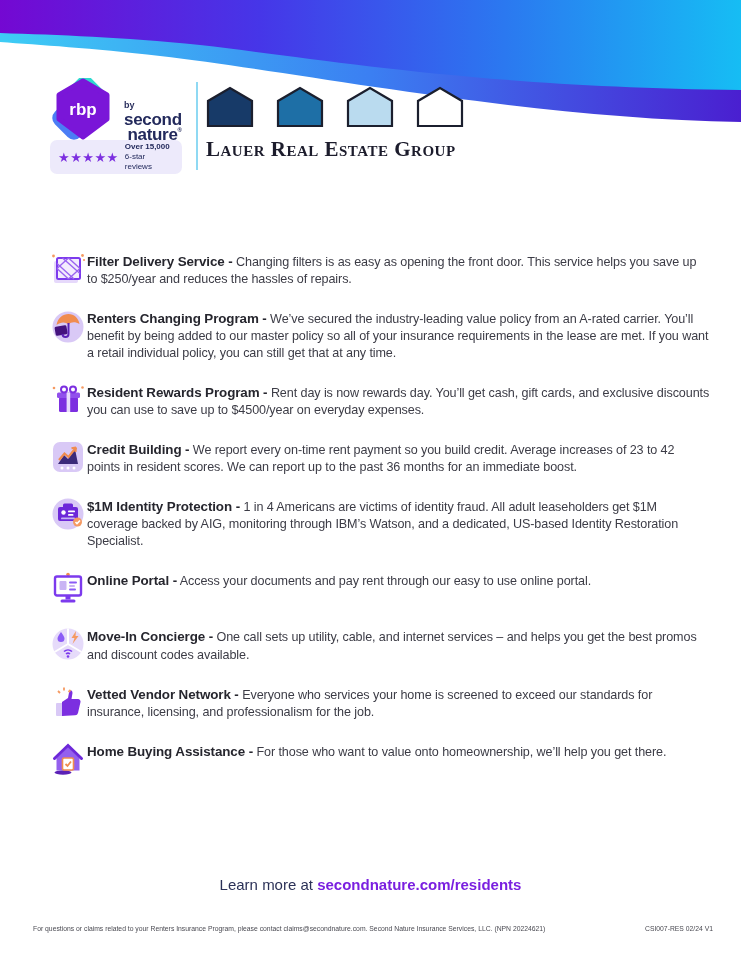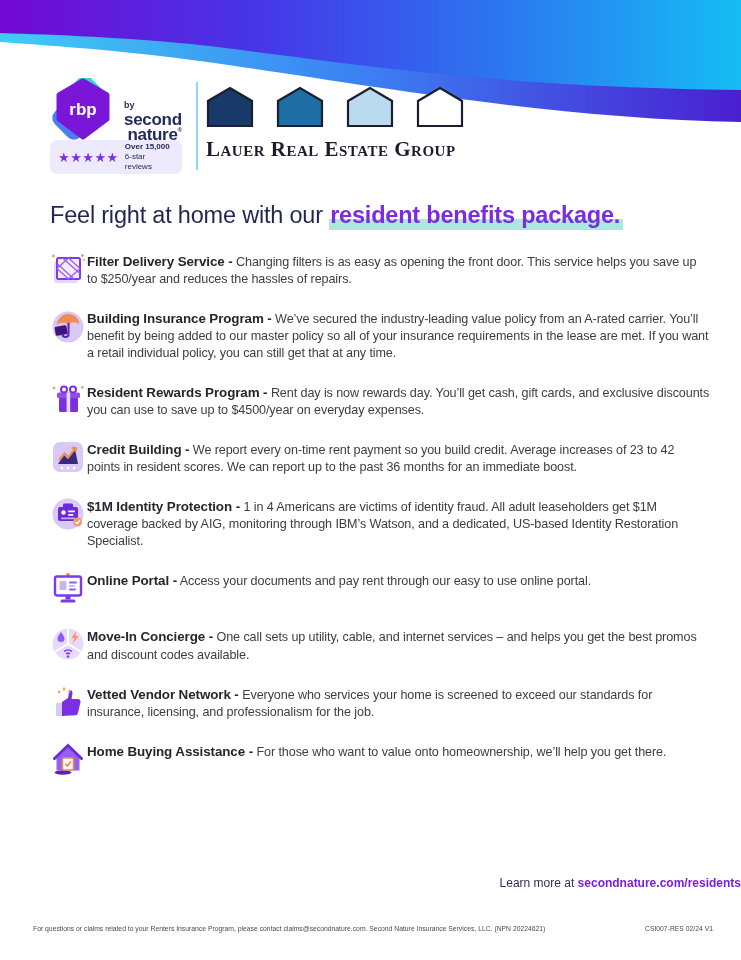--- a/index.html
+++ b/index.html
@@ -37,22 +37,22 @@
 
   
   .benefits { position:absolute; top:251px; left:50px; width:660px; }
   .benefit { display:flex; gap:1px; margin-bottom:20px; }
   .benefit-icon { width:36px; height:36px; flex:0 0 36px; }
   .benefit-text { font-size:12.6px; line-height:1.35; letter-spacing:-0.1px;
     color:#3c3c46; width:648px; padding-top:2px; }
   .benefit-title { font-weight:700; font-size:13.4px; color:#26262e; }
 
   
-  .learn-more { position:absolute; top:876px; left:0; width:741px; text-align:right;
-    font-size:12px; color:#2b3157; }
+  .learn-more { position:absolute; top:876px; left:0; width:741px; text-align:center;
+    font-size:15px; color:#2b3157; }
   .learn-more .link { color:#7a1fe0; font-weight:700; }
   .fine-print { position:absolute; top:925px; left:33px; right:28px; display:flex;
     justify-content:space-between; font-size:6.8px; color:#4a4a52; letter-spacing:0; }
 
   .defs-svg { position:absolute; width:0; height:0; overflow:hidden; }
 </style>
 </head>
 <body>
 
 <svg class="defs-svg" xmlns="http://www.w3.org/2000/svg" aria-hidden="true">
@@ -181,41 +181,38 @@
       <svg width="258" height="42" viewBox="0 0 258 42">
         <path d="M2 40 V15 L24 2 L46 15 V40 Z" stroke="#1b1f2e" stroke-width="2.2" fill="#173a68"></path>
         <path d="M72 40 V15 L94 2 L116 15 V40 Z" stroke="#1b1f2e" stroke-width="2.2" fill="#1e6fa6"></path>
         <path d="M142 40 V15 L164 2 L186 15 V40 Z" stroke="#1b1f2e" stroke-width="2.2" fill="#badbef"></path>
         <path d="M212 40 V15 L234 2 L256 15 V40 Z" stroke="#1b1f2e" stroke-width="2.2" fill="#ffffff"></path>
       </svg>
       <div class="lauer-name">Lauer Real Estate Group</div>
     </div>
   </div>
 
-  <div class="headline">
-    <span>Feel right at home with our </span><span class="hl">resident benefits package.</span>
-  </div>
 
   <div class="benefits">
     <div class="benefit">
       <svg class="benefit-icon">
           <use href="#filter-icon"></use>
         </svg>
       <div class="benefit-text">
         <span class="benefit-title">Filter Delivery Service -</span>
         <span> Changing filters is as easy as opening the front door. This service helps you save up to $250/year and reduces the hassles of repairs.</span>
       </div>
     </div>
 
     <div class="benefit">
       <svg class="benefit-icon">
           <use href="#umbrella-icon"></use>
         </svg>
       <div class="benefit-text">
-        <span class="benefit-title">Building Insurance Program -</span>
+        <span class="benefit-title">Renters Changing Program -</span>
         <span> We’ve secured the industry-leading value policy from an A-rated carrier. You’ll benefit by being added to our master policy so all of your insurance requirements in the lease are met. If you want a retail individual policy, you can still get that at any time.</span>
       </div>
     </div>
 
     <div class="benefit">
       <svg class="benefit-icon">
           <use href="#gift-icon"></use>
         </svg>
       <div class="benefit-text">
         <span class="benefit-title">Resident Rewards Program -</span>

